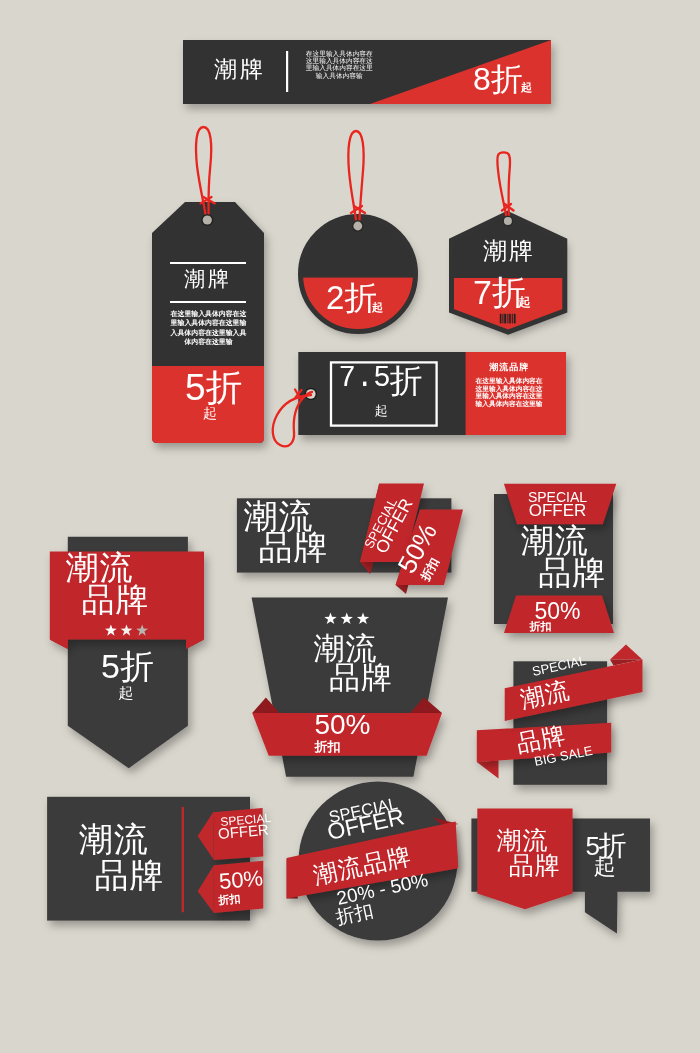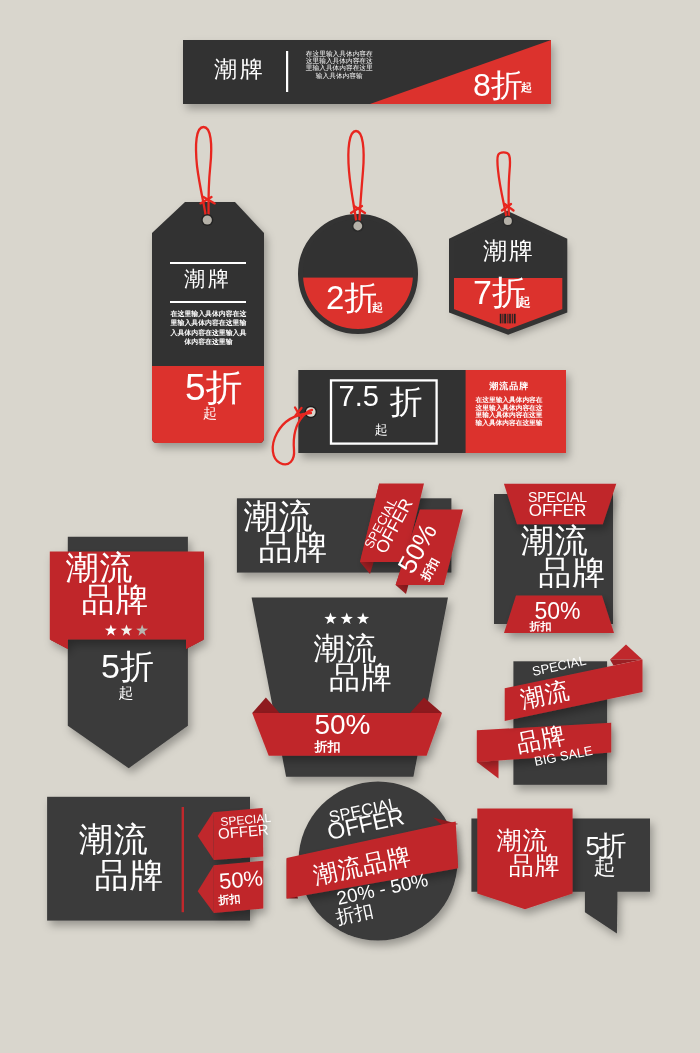--- a/index.html
+++ b/index.html
@@ -87,21 +87,21 @@
       <g filter="url(#sh1)">
           <rect x="0" y="0" width="368" height="64" fill="#333333"></rect>
         </g>
       <g clip-path="url(#bclip1)">
         <polygon points="368,0 368,64 187,64" fill="#dc322d"></polygon>
       </g>
       <rect x="103" y="11" width="2.2" height="41" fill="#fff"></rect>
     </svg>
     <div class="abs bn-brand" style="left:31px;top:41px;">潮牌</div>
     <div class="abs bn-body" style="left:121px;top:10px;width:70.5px;">在这里输入具体内容在这里输入具体内容在这里输入具体内容在这里输入具体内容输</div>
-    <div class="abs bn-disc" style="left:290px;top:61px;">8折</div>
+    <div class="abs bn-disc" style="left:290px;top:55px;">8折</div>
     <div class="abs bn-qi" style="left:338px;top:53px;">起</div>
   </div>
 
   <div class="abs" style="left:140px;top:118px;width:140px;height:330px;">
     <svg width="140" height="330" viewBox="0 0 140 330">
       <defs>
         <filter id="sh2" x="-30%" y="-20%" width="180%" height="160%">
           <feDropShadow dx="3" dy="5" stdDeviation="4" flood-color="#000" flood-opacity="0.3"></feDropShadow>
         </filter>
         <clipPath id="tagclip">
@@ -194,21 +194,21 @@
         <rect x="9.4" y="0" width="1.6" height="9.6"></rect>
           <rect x="12" y="0" width="1" height="9.6"></rect>
         <rect x="14" y="0" width="1.8" height="9.6"></rect>
       </g>
     </svg>
     <div class="abs t4-brand" style="left:38.1px;top:137.6px;">潮牌</div>
     <div class="abs t4-disc" style="left:27.9px;top:184px;">7折</div>
     <div class="abs t4-qi" style="left:73.4px;top:183.1px;">起</div>
   </div>
 
-  <div class="abs" style="left:270px;top:363px;width:300px;height:110px;">
+  <div class="abs" style="left:270px;top:345px;width:300px;height:110px;font-family:Liberation Mono, monospace;">
     <svg width="300" height="110" viewBox="0 0 300 110">
       <defs>
         <filter id="sh5" x="-20%" y="-20%" width="150%" height="170%">
           <feDropShadow dx="3" dy="5" stdDeviation="4" flood-color="#000" flood-opacity="0.3"></feDropShadow>
         </filter>
         <clipPath id="wclip">
             <path d="M28.3,7 L296,7 L296,90 L28.3,90 Q28.3,90 28.3,85 L28.3,12 Q28.3,7 28.3,7 Z"></path>
           </clipPath>
       </defs>
       <g filter="url(#sh5)">

